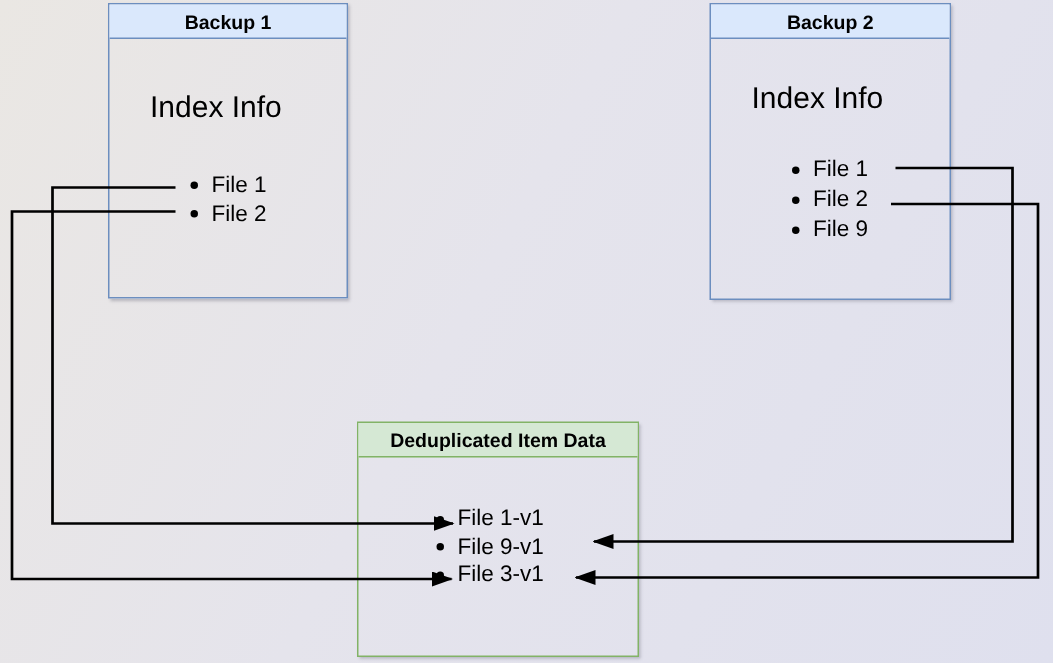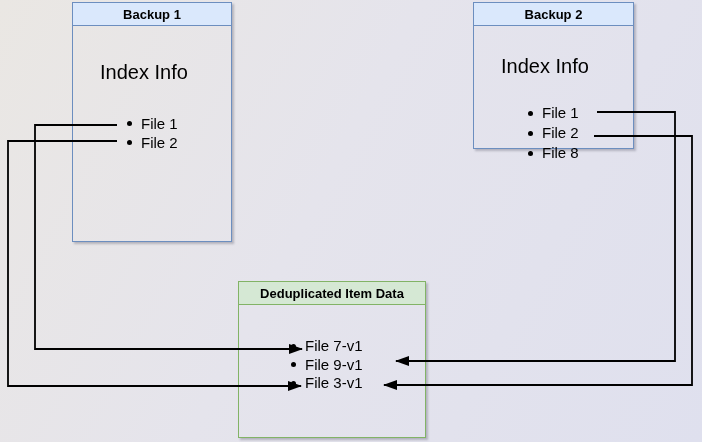--- a/index.html
+++ b/index.html
@@ -76,43 +76,43 @@
   }
   #arrow-layer polyline {
     fill: none;
     stroke: #000;
     stroke-width: 1.8;
   }
 </style>
 </head>
 <body>
 
-<div id="backup1" class="box blue" style="left:72px; top:2px; width:160px; height:240px;">
+<div id="backup1" class="box blue" style="left:72px; top:2px; width:160px; height:197px;">
   <div class="box-header">Backup 1</div>
   <div class="index-label">Index Info</div>
   <ul class="file-list">
       <li>File 1</li>
       <li>File 2</li>
     </ul>
 </div>
 
-<div id="backup2" class="box blue" style="left:473px; top:2px; width:161px; height:147px;">
+<div id="backup2" class="box blue" style="left:473px; top:2px; width:161px; height:198px;">
   <div class="box-header">Backup 2</div>
   <div class="index-label">Index Info</div>
   <ul class="file-list">
       <li>File 1</li>
       <li>File 2</li>
-      <li>File 8</li>
+      <li>File 9</li>
     </ul>
 </div>
 
 <div id="dedup" class="box green" style="left:238px; top:281px; width:188px; height:157px;">
   <div class="box-header">Deduplicated Item Data</div>
   <ul class="file-list">
-      <li>File 7-v1</li>
+      <li>File 1-v1</li>
       <li>File 9-v1</li>
       <li>File 3-v1</li>
     </ul>
 </div>
 
 <svg id="arrow-layer" width="702" height="442" viewBox="0 0 702 442">
   <defs>
     <marker id="ah" markerUnits="userSpaceOnUse" markerWidth="14" markerHeight="10" refX="13" refY="5" orient="auto">
       <path d="M0,0 L14,5 L0,10 Z" fill="#000"></path>
     </marker>

